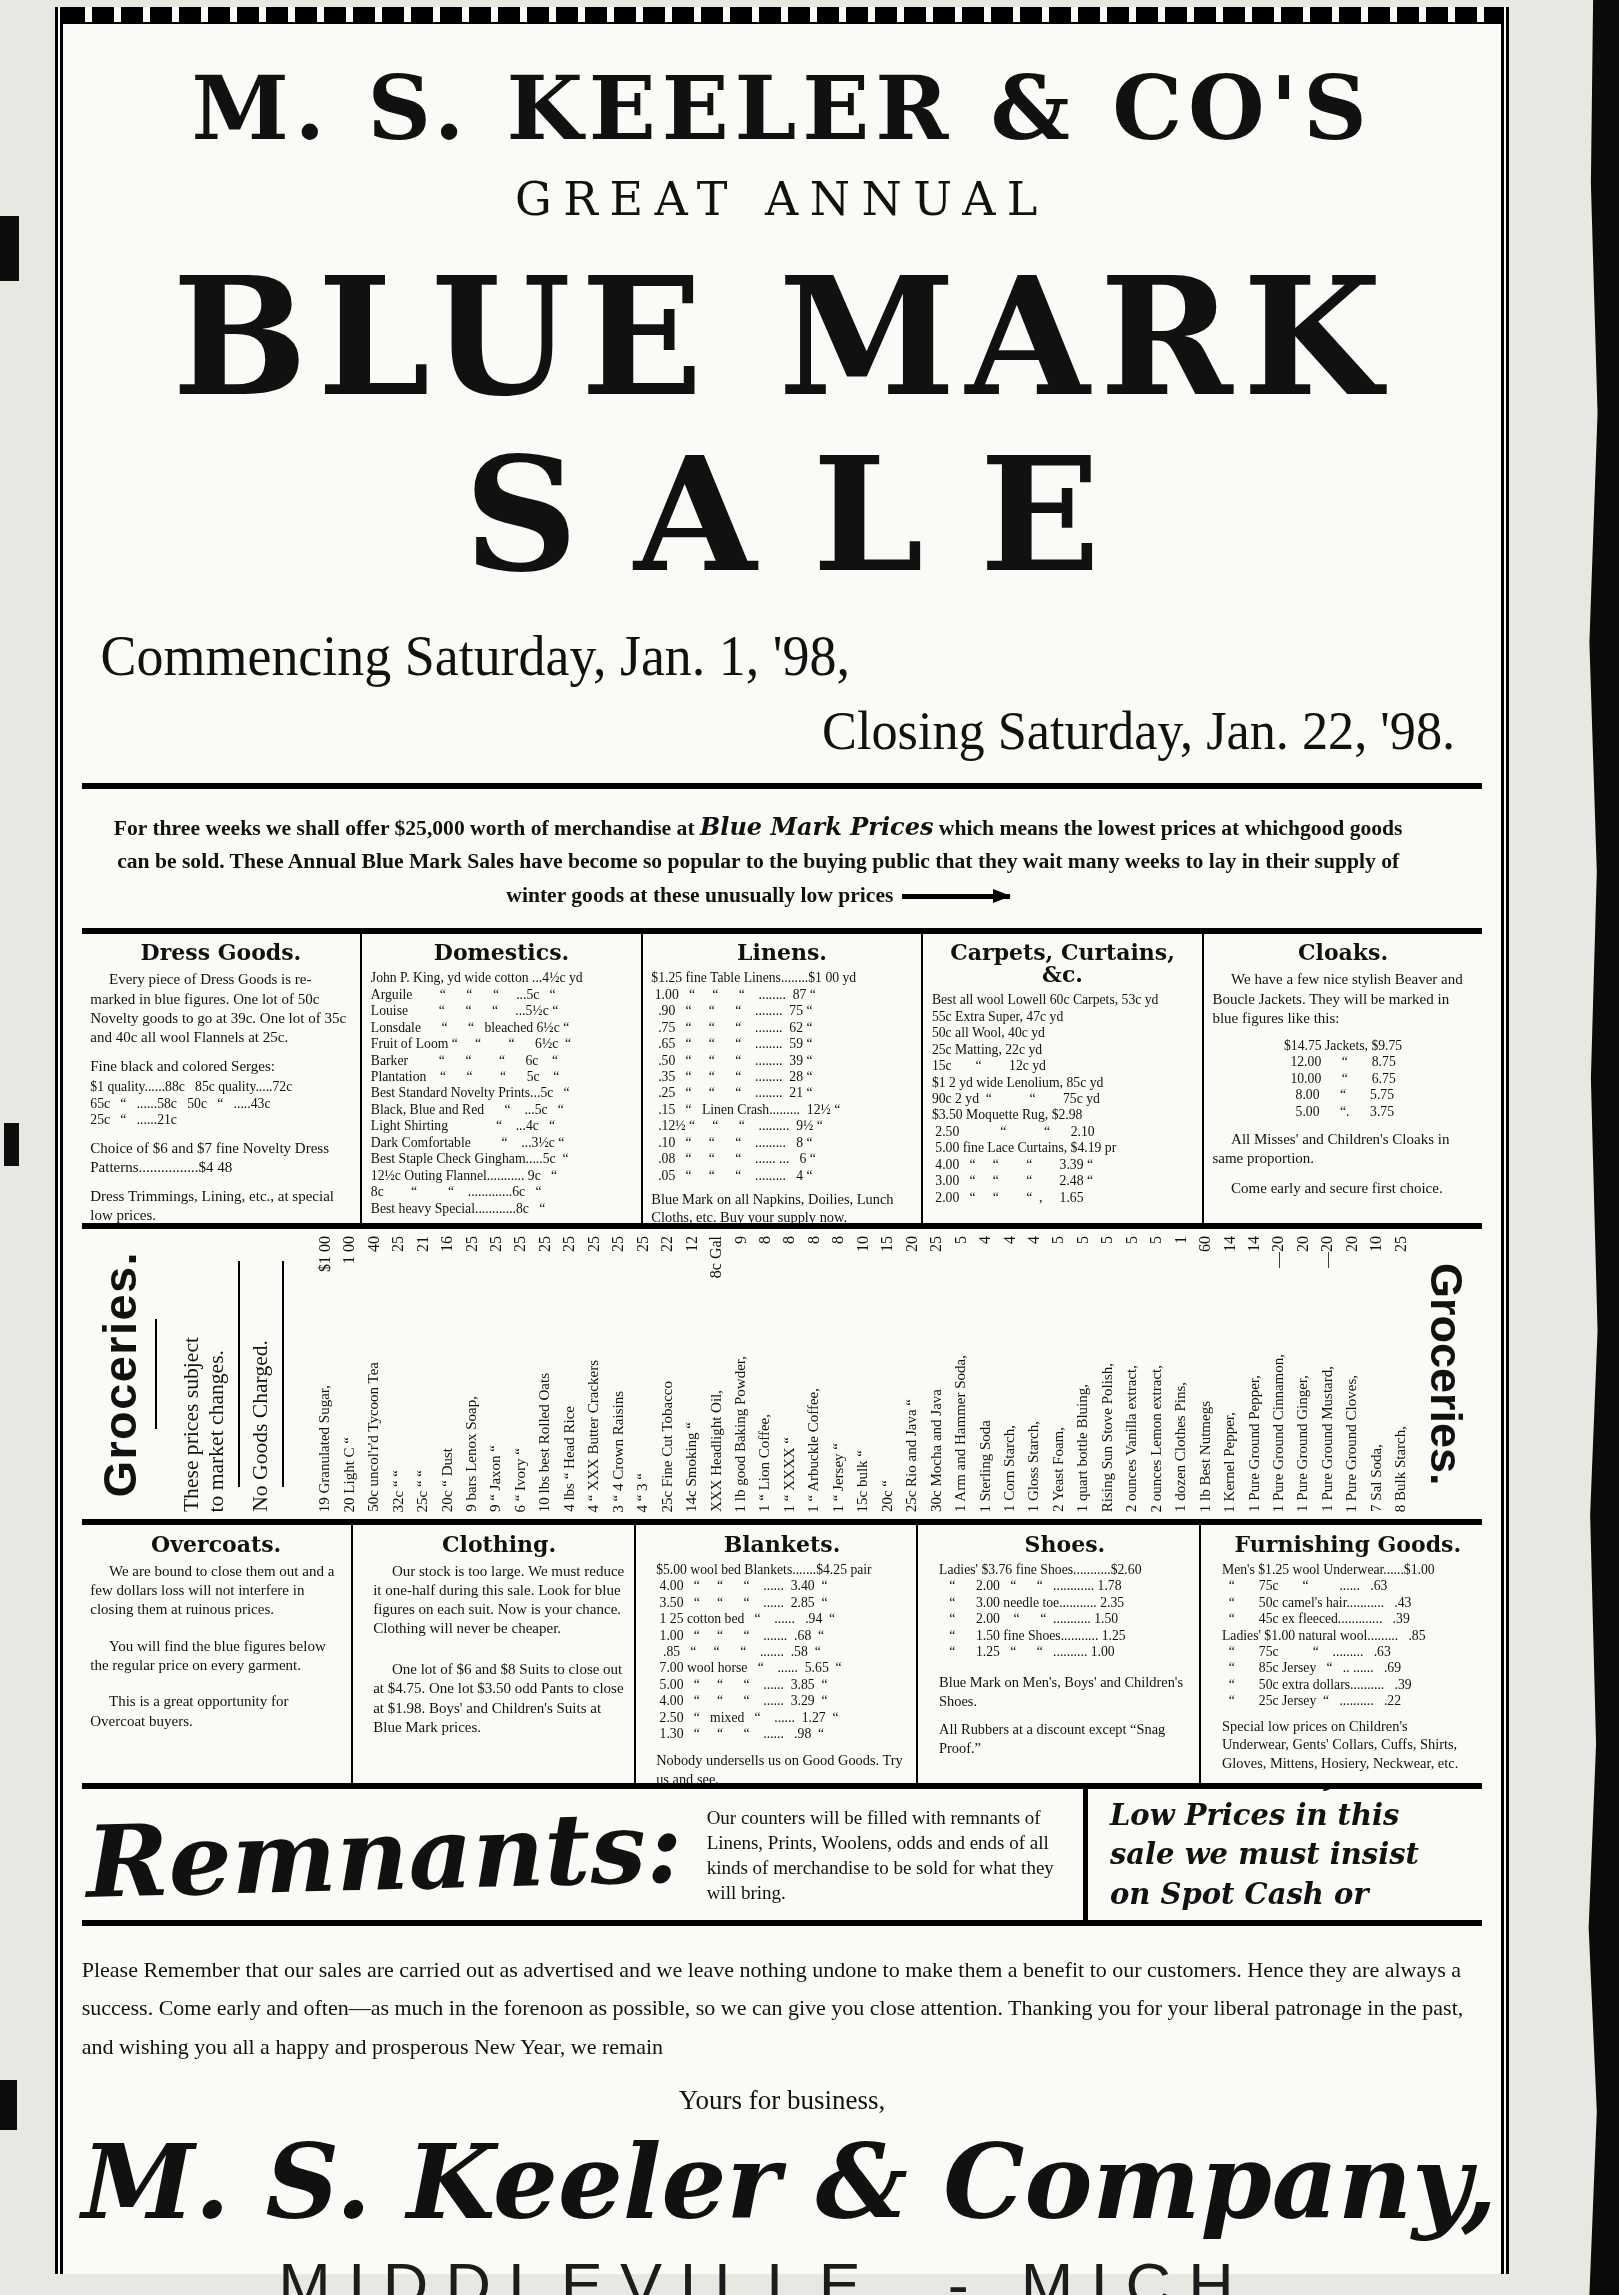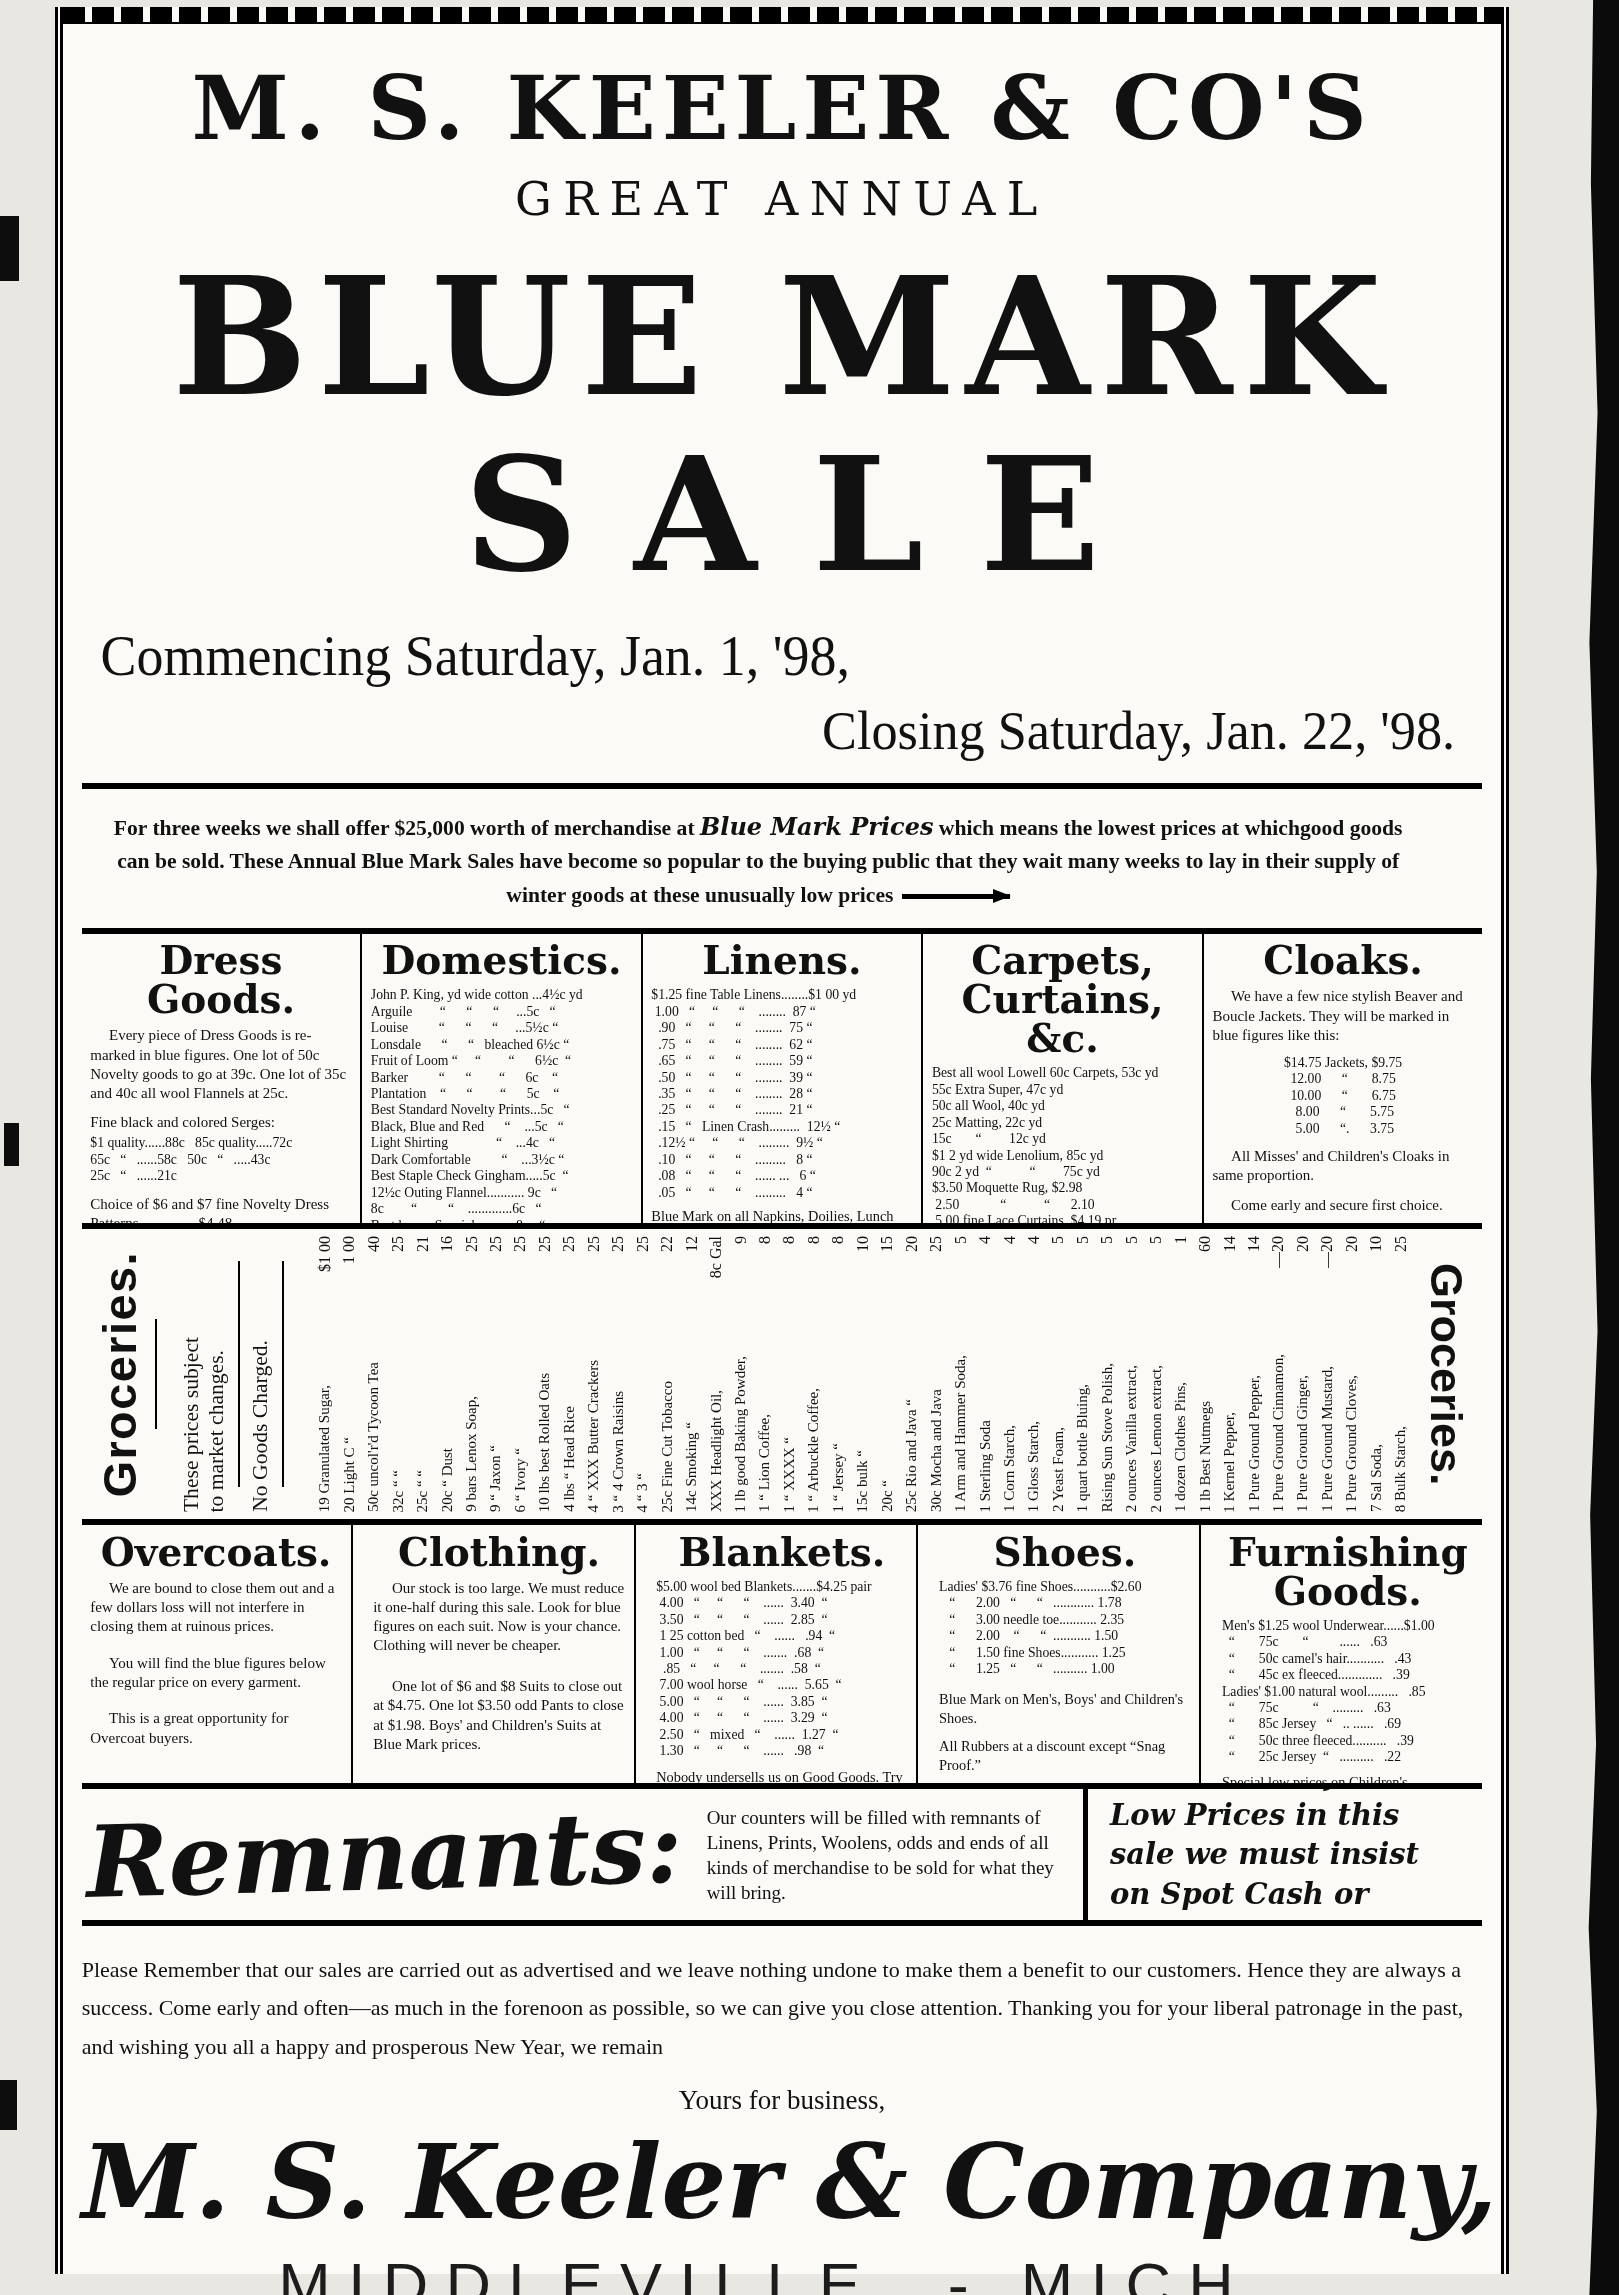--- a/index.html
+++ b/index.html
@@ -35,21 +35,21 @@
   .intro{font-size:21.6px;font-weight:bold;line-height:1.55;width:1295px;}
   .intro .em{font-family:"DejaVu Serif",serif;font-style:italic;font-size:24px;}
   .dash-arrow{display:inline-block;vertical-align:middle;width:108px;height:5px;background:#000;position:relative;margin-left:8.6px;}
   .dash-arrow:before{content:"";position:absolute;right:-1.4px;top:-5px;border-left:18.7px solid #000;border-top:7.2px solid transparent;border-bottom:7.2px solid transparent;}
   
   .cols{display:flex;align-items:stretch;}
   .col{flex:1;padding:4.3px 8.6px;border-right:2.9px solid #000;overflow:hidden;}
   .col:last-child{border-right:none;}
   .row1{height:289px;}
   .row2{height:258px;border-top:6.5px solid #000;gap:12px;}
-  .col h3{margin:2.9px 0 7.2px;text-align:center;font-family:"DejaVu Serif",serif;font-weight:bold;font-size:39px;line-height:1;}
+  .col h3{margin:2.9px 0 7.2px;text-align:center;font-family:"DejaVu Serif",serif;font-weight:bold;font-size:22px;line-height:1;}
   .col p{margin:0 0 10px;font-size:15px;line-height:1.28;text-indent:18.7px;}
   .col p.noindent{text-indent:0;}
   .line{white-space:pre;font-size:13.7px;line-height:1.2;}
   .center-lines .line{text-align:center;white-space:pre;}
   
   .groceries{height:276px;border-top:6.5px solid #000;display:flex;align-items:stretch;padding:7.2px 10px;box-sizing:content-box;}
   .v{writing-mode:vertical-rl;transform:rotate(180deg);white-space:nowrap;}
   .g-head{font-family:"Liberation Sans",sans-serif;font-weight:bold;font-size:47px;letter-spacing:1.4px;align-self:stretch;display:flex;}
   .g-head .v{margin:auto 0;}
   .g-head-right{writing-mode:vertical-rl;white-space:nowrap;font-family:"Liberation Sans",sans-serif;font-weight:bold;font-size:45px;align-self:center;}
@@ -433,21 +433,21 @@
     <div class="col">
       <h3>Furnishing Goods.</h3>
       <div>
           <div class="line">Men's $1.25 wool Underwear......$1.00</div>
           <div class="line">  “       75c       “         ......   .63</div>
           <div class="line">  “       50c camel's hair...........   .43</div>
           <div class="line">  “       45c ex fleeced.............   .39</div>
           <div class="line">Ladies' $1.00 natural wool.........   .85</div>
           <div class="line">  “       75c          “    .........   .63</div>
           <div class="line">  “       85c Jersey   “   .. ......   .69</div>
-          <div class="line">  “       50c three fleeced..........   .39</div>
+          <div class="line">  “       50c extra dollars..........   .39</div>
           <div class="line">  “       25c Jersey  “   ..........   .22</div>
         </div>
       <p class="noindent" style="margin-top:7.2px;font-size:14.4px;">Special low prices on Children's Underwear, Gents' Collars, Cuffs, Shirts, Gloves, Mittens, Hosiery, Neckwear, etc.</p>
     </div>
   </div>
 
   <div class="remnants">
     <div class="rem-word">Remnants:</div>
     <div class="rem-mid">Our counters will be filled with remnants of Linens, Prints, Woolens, odds and ends of all kinds of merchandise to be sold for what they will bring.</div>
     <div class="rem-div"></div>

